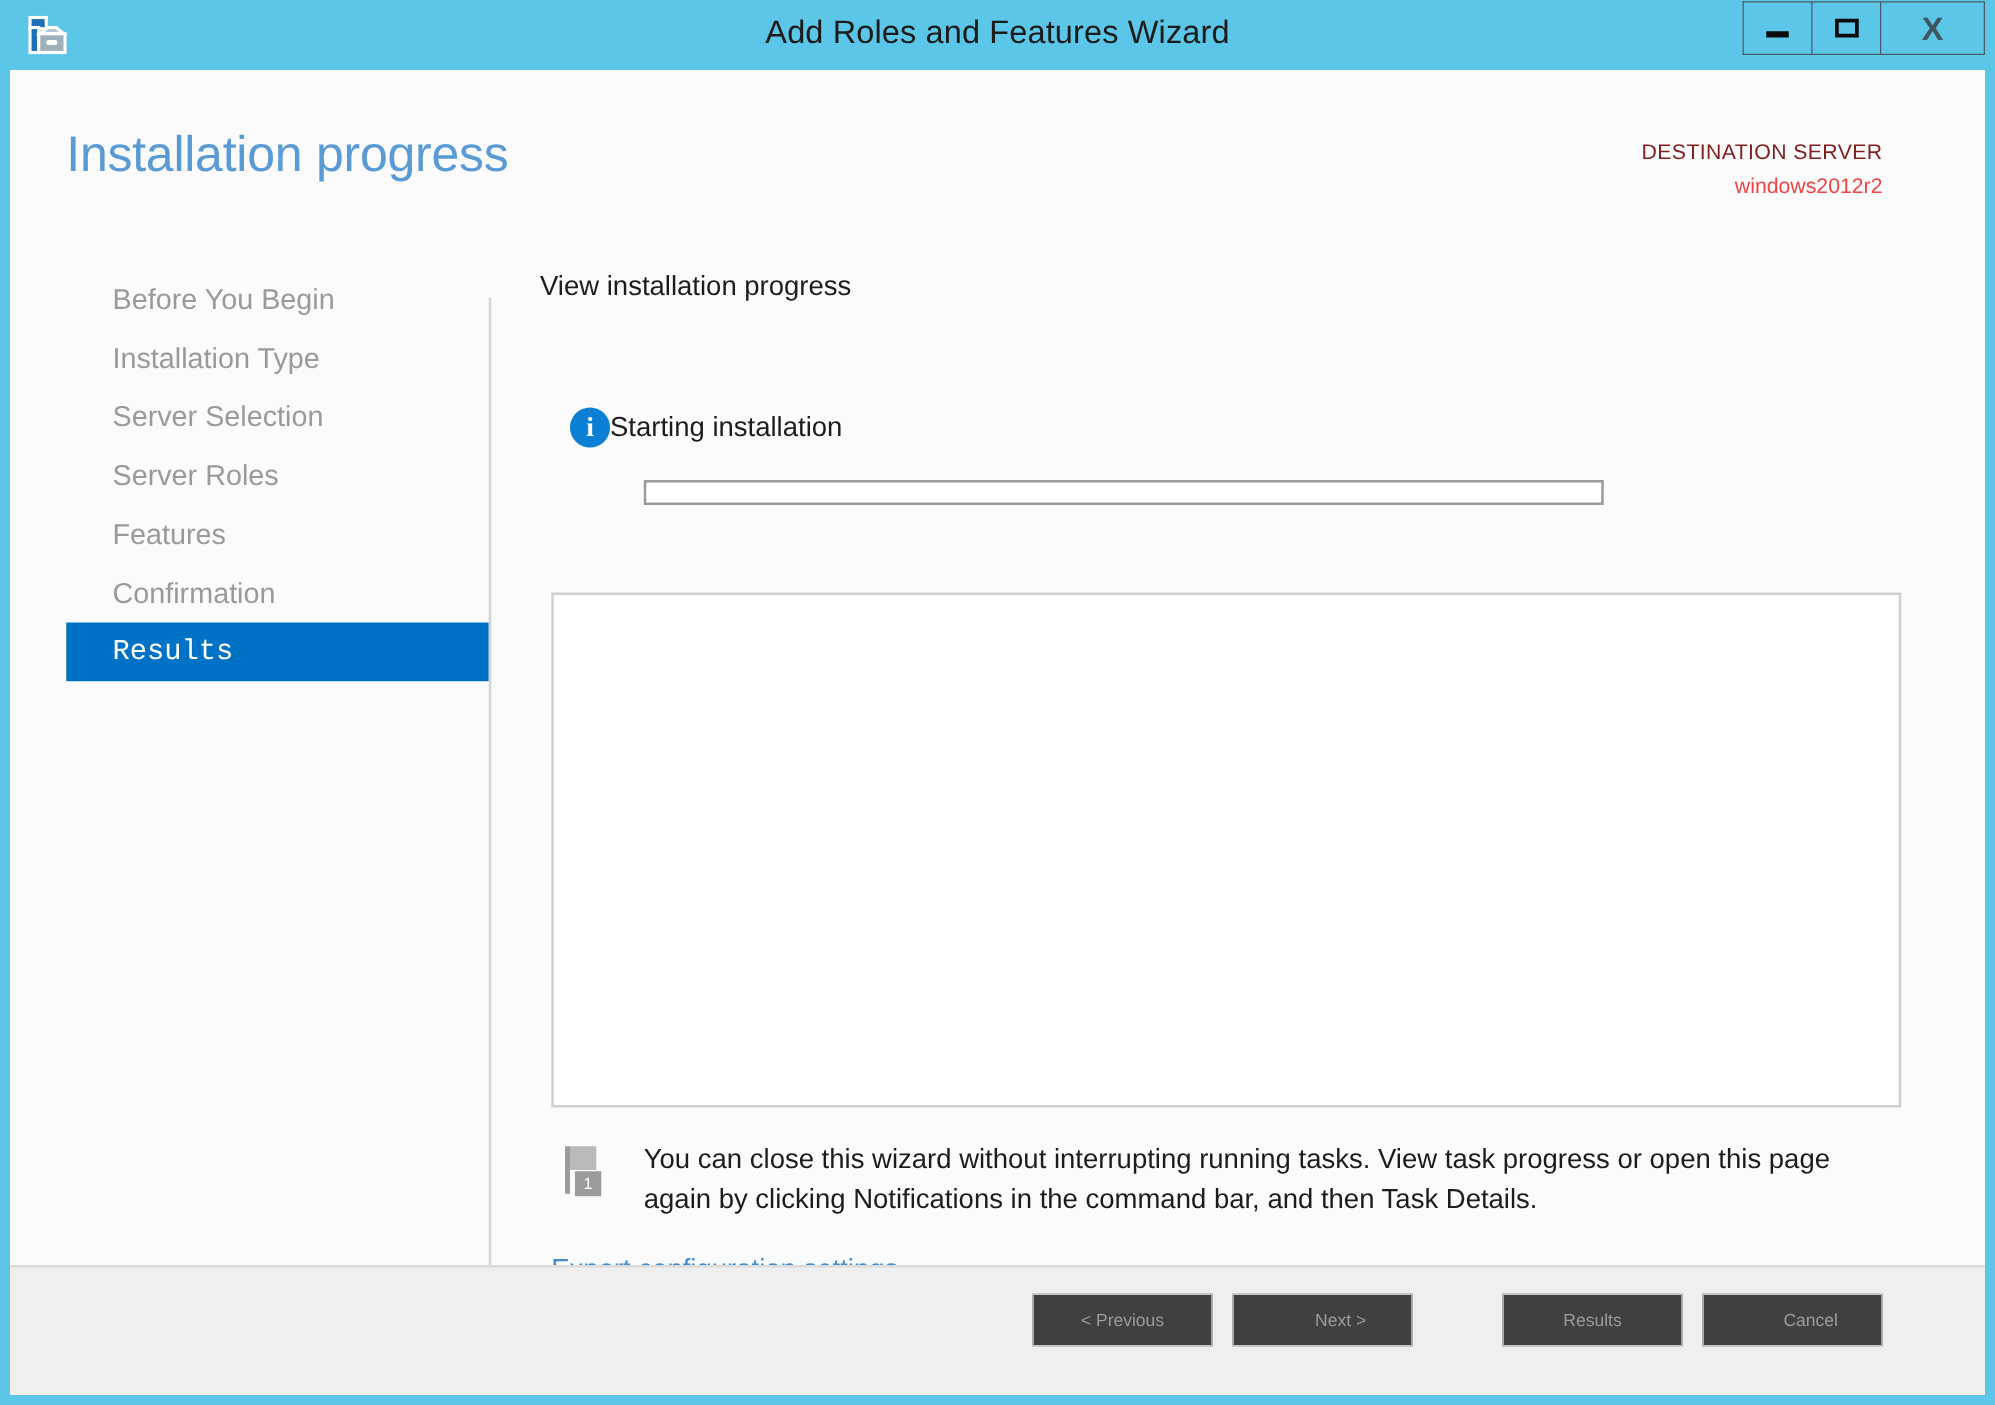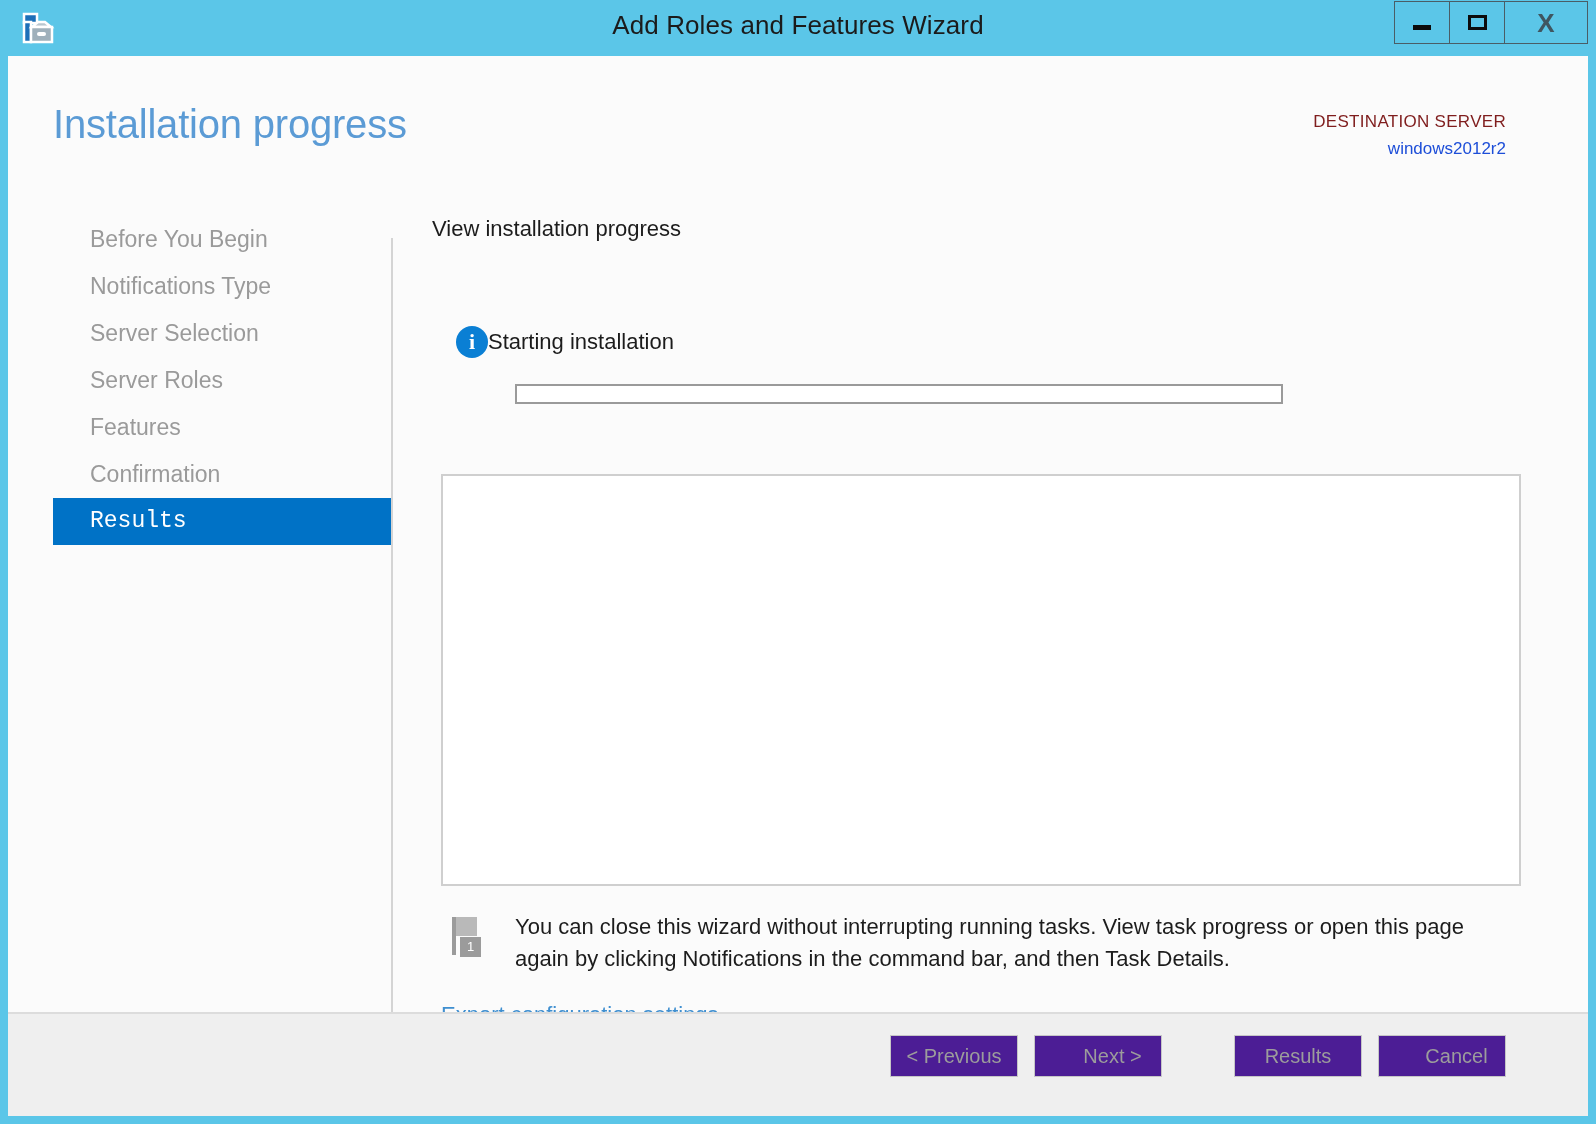--- a/index.html
+++ b/index.html
@@ -122,21 +122,21 @@
     text-align: right;
     line-height: 27px;
   }
   .dest-label {
     font-size: 17px;
     color: #7f1d1d;
     letter-spacing: 0.3px;
   }
   .dest-value {
     font-size: 17px;
-    color: #1d4ed8;
+    color: #ef4444;
   }
 
   
   .sidebar {
     position: absolute;
     left: 45px;
     top: 160px;
     width: 338px;
   }
   .nav-item {
@@ -302,26 +302,26 @@
     border-top: 2px solid #dcdcdc;
     box-sizing: border-box;
   }
   .footer-buttons {
     position: absolute;
     right: 82px;
     top: 21px;
     display: flex;
   }
   .btn {
-    width: 128px;
+    width: 144px;
     height: 42px;
     border: 1px solid #c6c6c6;
-    background: #4c1d95;
+    background: #404040;
     color: #9c9c9c;
-    font-size: 20px;
+    font-size: 14px;
     font-family: "Liberation Sans", sans-serif;
     display: flex;
     align-items: center;
     justify-content: center;
     box-sizing: border-box;
     cursor: default;
   }
   .btn.gap-left { margin-left: 16px; padding-left: 29px; }
   .btn.group-gap { margin-left: 72px; }
 </style>
@@ -359,21 +359,21 @@
 
     <div class="page-title">Installation progress</div>
 
     <div class="dest-block">
       <div class="dest-label">DESTINATION SERVER</div>
       <div class="dest-value">windows2012r2</div>
     </div>
 
     <div class="sidebar">
       <div class="nav-item">Before You Begin</div>
-      <div class="nav-item">Notifications Type</div>
+      <div class="nav-item">Installation Type</div>
       <div class="nav-item">Server Selection</div>
       <div class="nav-item">Server Roles</div>
       <div class="nav-item">Features</div>
       <div class="nav-item">Confirmation</div>
       <div class="nav-item selected">Results</div>
     </div>
 
     <div class="divider"></div>
 
     <div class="content">

